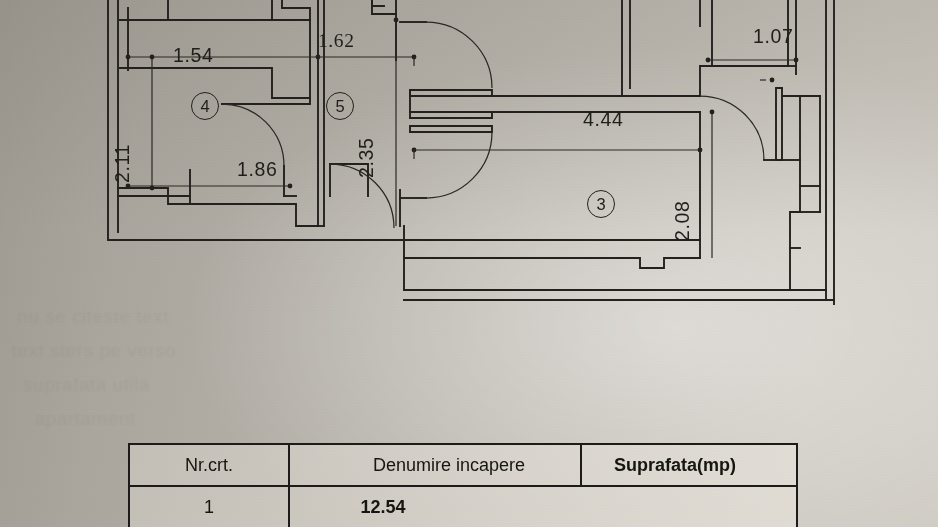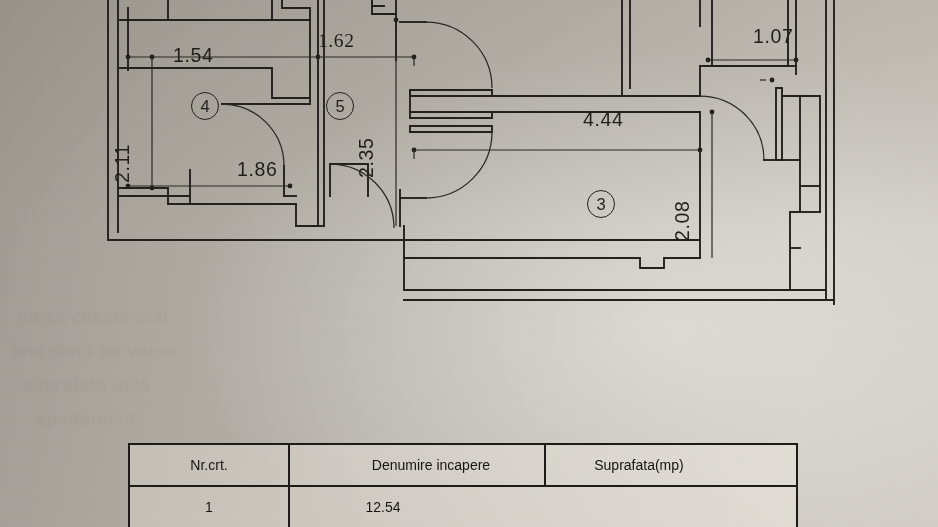--- a/index.html
+++ b/index.html
@@ -50,25 +50,25 @@
     position:absolute;left:128px;top:443px;width:670px;height:110px;
     border-left:2.1px solid #1d1b19;border-top:2.1px solid #1d1b19;border-right:2.1px solid #1d1b19;
     box-sizing:border-box;
     background:linear-gradient(100deg, rgba(214,210,202,.55), rgba(228,224,216,.75));
   }
   #tbl .row{display:flex;box-sizing:border-box;}
   #tbl .hrow{height:42px;border-bottom:2.1px solid #1d1b19;}
   #tbl .drow{height:42px;border-bottom:2.1px solid #1d1b19;}
   #tbl .c{
     display:flex;align-items:center;justify-content:center;
-    color:#17150f;font-size:14px;box-sizing:border-box;
+    color:#17150f;font-size:18px;box-sizing:border-box;
   }
   #tbl .c1{width:160px;border-right:2.1px solid #1d1b19;}
-  #tbl .c2{width:256px;border-right:2.1px solid #1d1b19;padding-left:28px;}
-  #tbl .c3{width:186px;}
+  #tbl .c2{width:292px;border-right:2.1px solid #1d1b19;padding-left:28px;}
+  #tbl .c3{width:186px;font-weight:bold;}
 </style>
 </head>
 <body>
 
 <div id="page">
   <div id="shadeTop"></div>
 
   <div id="ghost">
     &nbsp;&nbsp;&nbsp;nu se citeste text<br>
     &nbsp;&nbsp;text sters pe verso<br>

